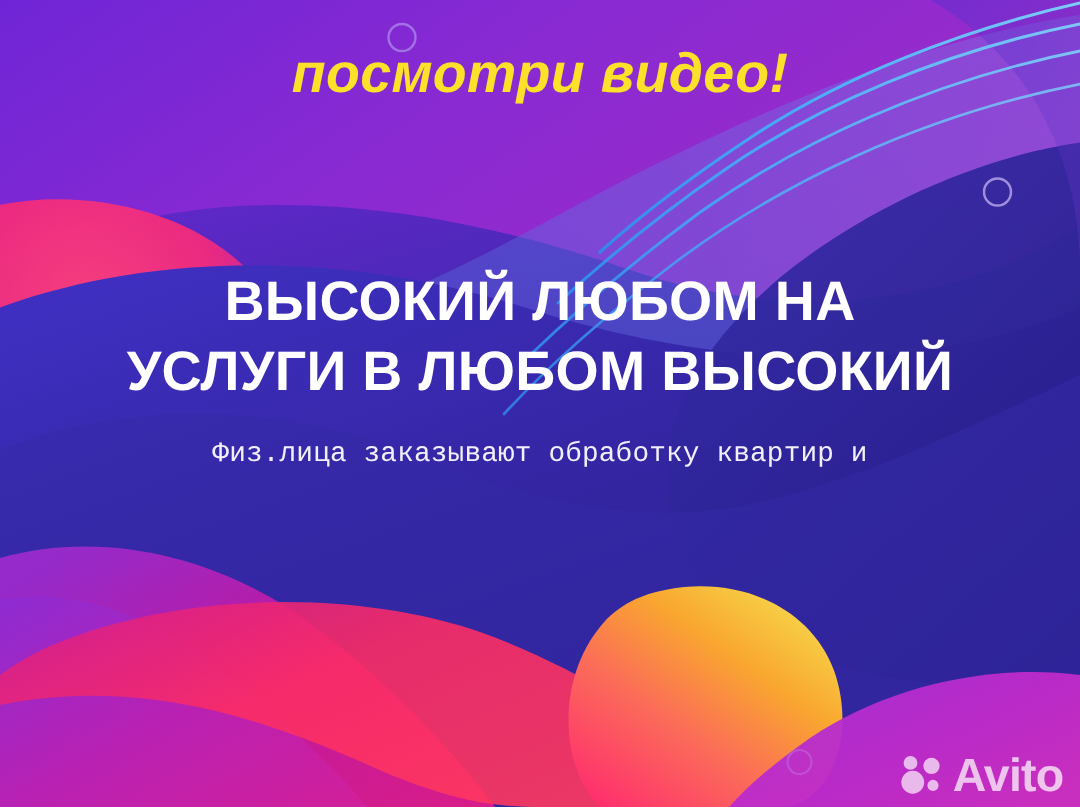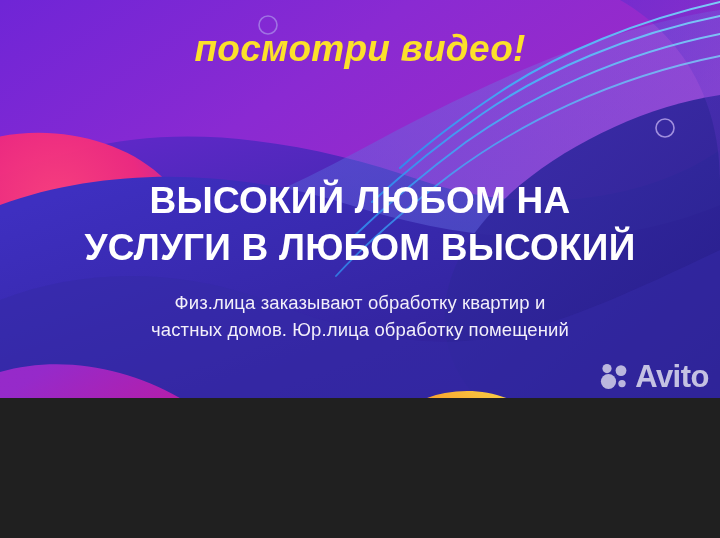--- a/index.html
+++ b/index.html
@@ -1,19 +1,19 @@
 <!DOCTYPE html>
 <html><head>
 <meta charset="utf-8">
 <title>Avito Banner</title>
 <style>
   html,body{margin:0;padding:0;background:#202020;}
   #banner{
     position:relative;
-    width:720px;height:398px;
+    width:720px;height:538px;
     overflow:hidden;
     font-family:"Liberation Sans","DejaVu Sans",sans-serif;
     background:#a21caf;
     user-select:none;
   }
   #bg{position:absolute;inset:0;width:720px;height:538px;display:block;}
 
   
   .txt-layer{position:absolute;inset:0;}
 
@@ -48,21 +48,21 @@
     position:absolute;
     left:0;right:0;
     top:290px;
     text-align:center;
     color:#F2EFFA;
     font-size:18.5px;
     font-weight:normal;
     line-height:1.45;
     letter-spacing:0.1px;
   }
-  #subtitle .sl{display:block;white-space:nowrap;}
+  #subtitle .sl{display:block;white-space:nowrap;font-family:Liberation Mono, monospace;}
 
   
   #avito{
     position:absolute;
     right:11px;
     bottom:6px;
     display:flex;
     align-items:center;
     gap:5px;
     opacity:0.78;
@@ -207,21 +207,20 @@
 
     <div id="kicker">посмотри видео!</div>
 
     <div id="headline">
       <span class="hl">ВЫСОКИЙ ЛЮБОМ НА</span>
       <span class="hl">УСЛУГИ В ЛЮБОМ ВЫСОКИЙ</span>
     </div>
 
     <div id="subtitle">
       <span class="sl">Физ.лица заказывают обработку квартир и</span>
-      <span class="sl">частных домов. Юр.лица обработку помещений</span>
     </div>
 
     <div id="avito">
       <svg class="mark" width="30" height="28" viewBox="0 0 30 28">
         <circle cx="8.5" cy="18.5" r="7.6" fill="#FFFFFF" opacity="0.86"></circle>
         <circle cx="7.0" cy="5.6" r="4.6" fill="#FFFFFF" opacity="0.86"></circle>
         <circle cx="21.0" cy="7.6" r="5.4" fill="#FFFFFF" opacity="0.86"></circle>
         <circle cx="22.0" cy="20.6" r="3.7" fill="#FFFFFF" opacity="0.86"></circle>
       </svg>
       <span class="word">Avito</span>

